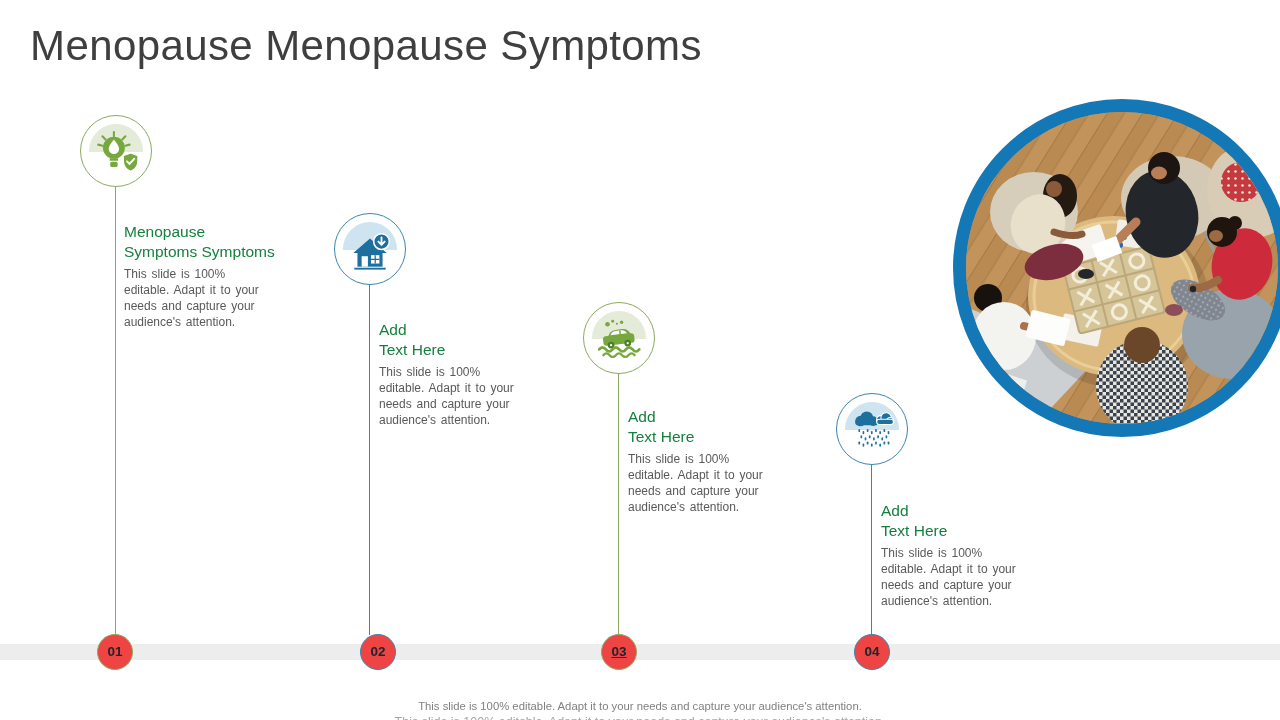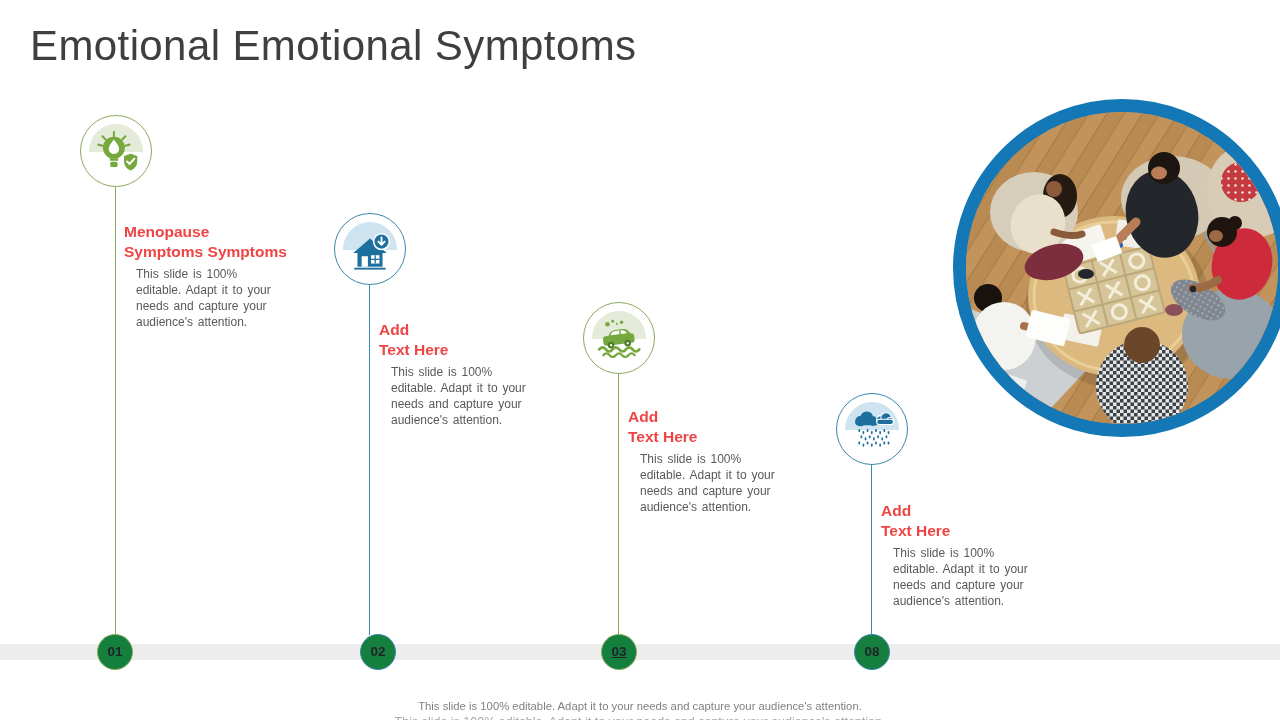--- a/index.html
+++ b/index.html
@@ -21,27 +21,27 @@
   .green .icon-circle{border:1.5px solid #8caa5e;}
   .green .icon-circle::before{background:#e4ebd9;}
   .blue  .icon-circle{border:1.5px solid #3b87ac;}
   .blue  .icon-circle::before{background:#cfe4f1;}
 
   .vline{position:absolute;width:1.4px;z-index:1;}
   .green .vline{background:#8caa5e;}
   .blue  .vline{background:#3b87ac;}
 
   .text-block{position:absolute;z-index:2;}
-  .text-block .heading{font-size:15.5px;font-weight:bold;color:#ef4444;line-height:19.5px;}
+  .text-block .heading{font-size:15.5px;font-weight:normal;color:#15803d;line-height:19.5px;}
   .text-block .heading span{display:block;}
   .text-block .body{margin-top:5px;font-size:12px;color:#595959;line-height:16px;word-spacing:1.5px;}
-  .text-block .body span{display:block;margin-left:12px;}
+  .text-block .body span{display:block;}
 
   .num-circle{position:absolute;top:634px;width:36px;height:36px;box-sizing:border-box;
-              border-radius:50%;background:#15803d;text-align:center;line-height:33px;
+              border-radius:50%;background:#ef4444;text-align:center;line-height:33px;
               font-size:13.5px;font-weight:bold;color:#20242c;z-index:2;}
   .green .num-circle{border:1.6px solid #8caa5e;}
   .blue  .num-circle{border:1.6px solid #3b87ac;}
 
   
   .m1 .icon-circle{left:80px;top:115px;}
   .m1 .vline{left:115px;top:186px;height:449px;}
   .m1 .text-block{left:124px;top:222px;width:172px;}
   .m1 .num-circle{left:97px;}
 
@@ -67,21 +67,21 @@
   .photo-circle svg{display:block;width:100%;height:100%;}
 
   .footer{position:absolute;left:0;top:700px;width:1280px;text-align:center;
           font-size:11.3px;color:#818181;z-index:2;}
   .footer-cut{position:absolute;left:0;top:715px;width:1280px;height:5px;overflow:hidden;
           text-align:center;font-size:12.5px;color:#a5a5a5;z-index:2;}
 </style>
 </head>
 <body>
 
-<h1 class="title">Emotional Emotional Symptoms</h1>
+<h1 class="title">Menopause Menopause Symptoms</h1>
 
 <div class="band"></div>
 
 <div class="milestone m1 green">
   <div class="icon-circle">
     <svg viewBox="0 0 44 44">
       <g stroke="#76a83e" stroke-width="2" stroke-linecap="round">
         <line x1="20" y1="2" x2="20" y2="6"></line>
         <line x1="9" y1="6" x2="12" y2="9"></line>
         <line x1="31" y1="6" x2="28" y2="9"></line>
@@ -230,21 +230,21 @@
       <span>Add</span>
       <span>Text Here</span>
     </div>
     <div class="body">
       <span>This slide is 100%</span>
       <span>editable. Adapt it to your</span>
       <span>needs and capture your</span>
       <span>audience's attention.</span>
     </div>
   </div>
-  <div class="num-circle">08</div>
+  <div class="num-circle">04</div>
 </div>
 
 <div class="photo-circle">
   <svg viewBox="0 0 312 312" preserveAspectRatio="none">
     <defs>
       <pattern id="wood" width="30" height="30" patternUnits="userSpaceOnUse" patternTransform="rotate(32)">
         <rect width="30" height="30" fill="#c2945c"></rect>
         <rect width="15" height="30" fill="#b98a52"></rect>
         <line x1="0" y1="0" x2="0" y2="30" stroke="#9e7240" stroke-width="1.5"></line>
         <line x1="15" y1="0" x2="15" y2="30" stroke="#a87c49" stroke-width="1"></line>

